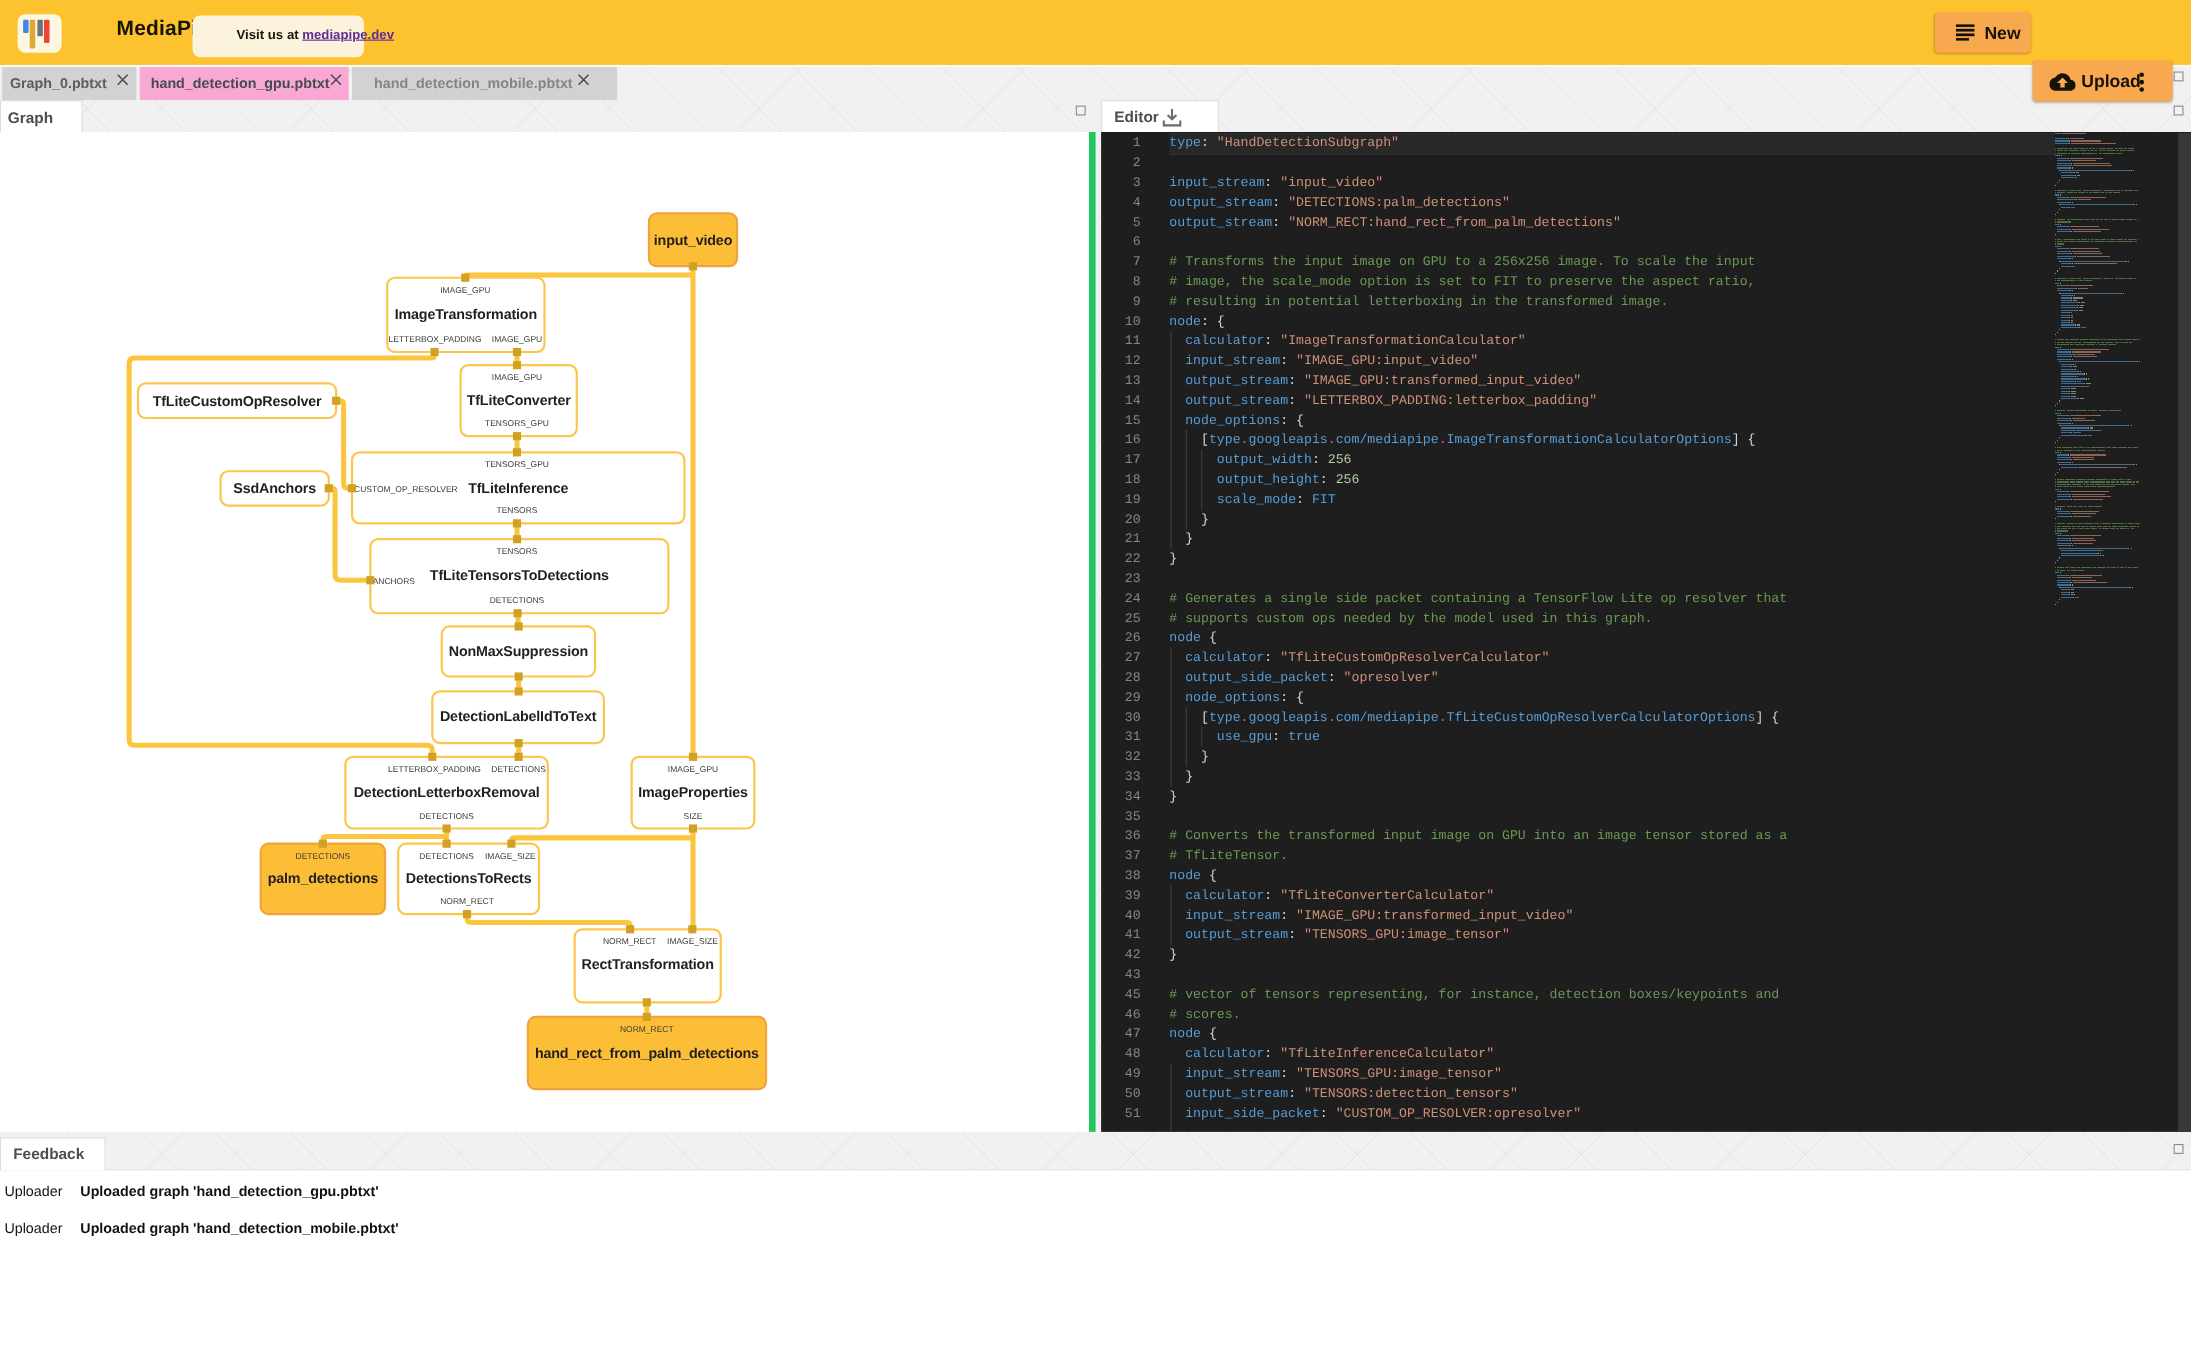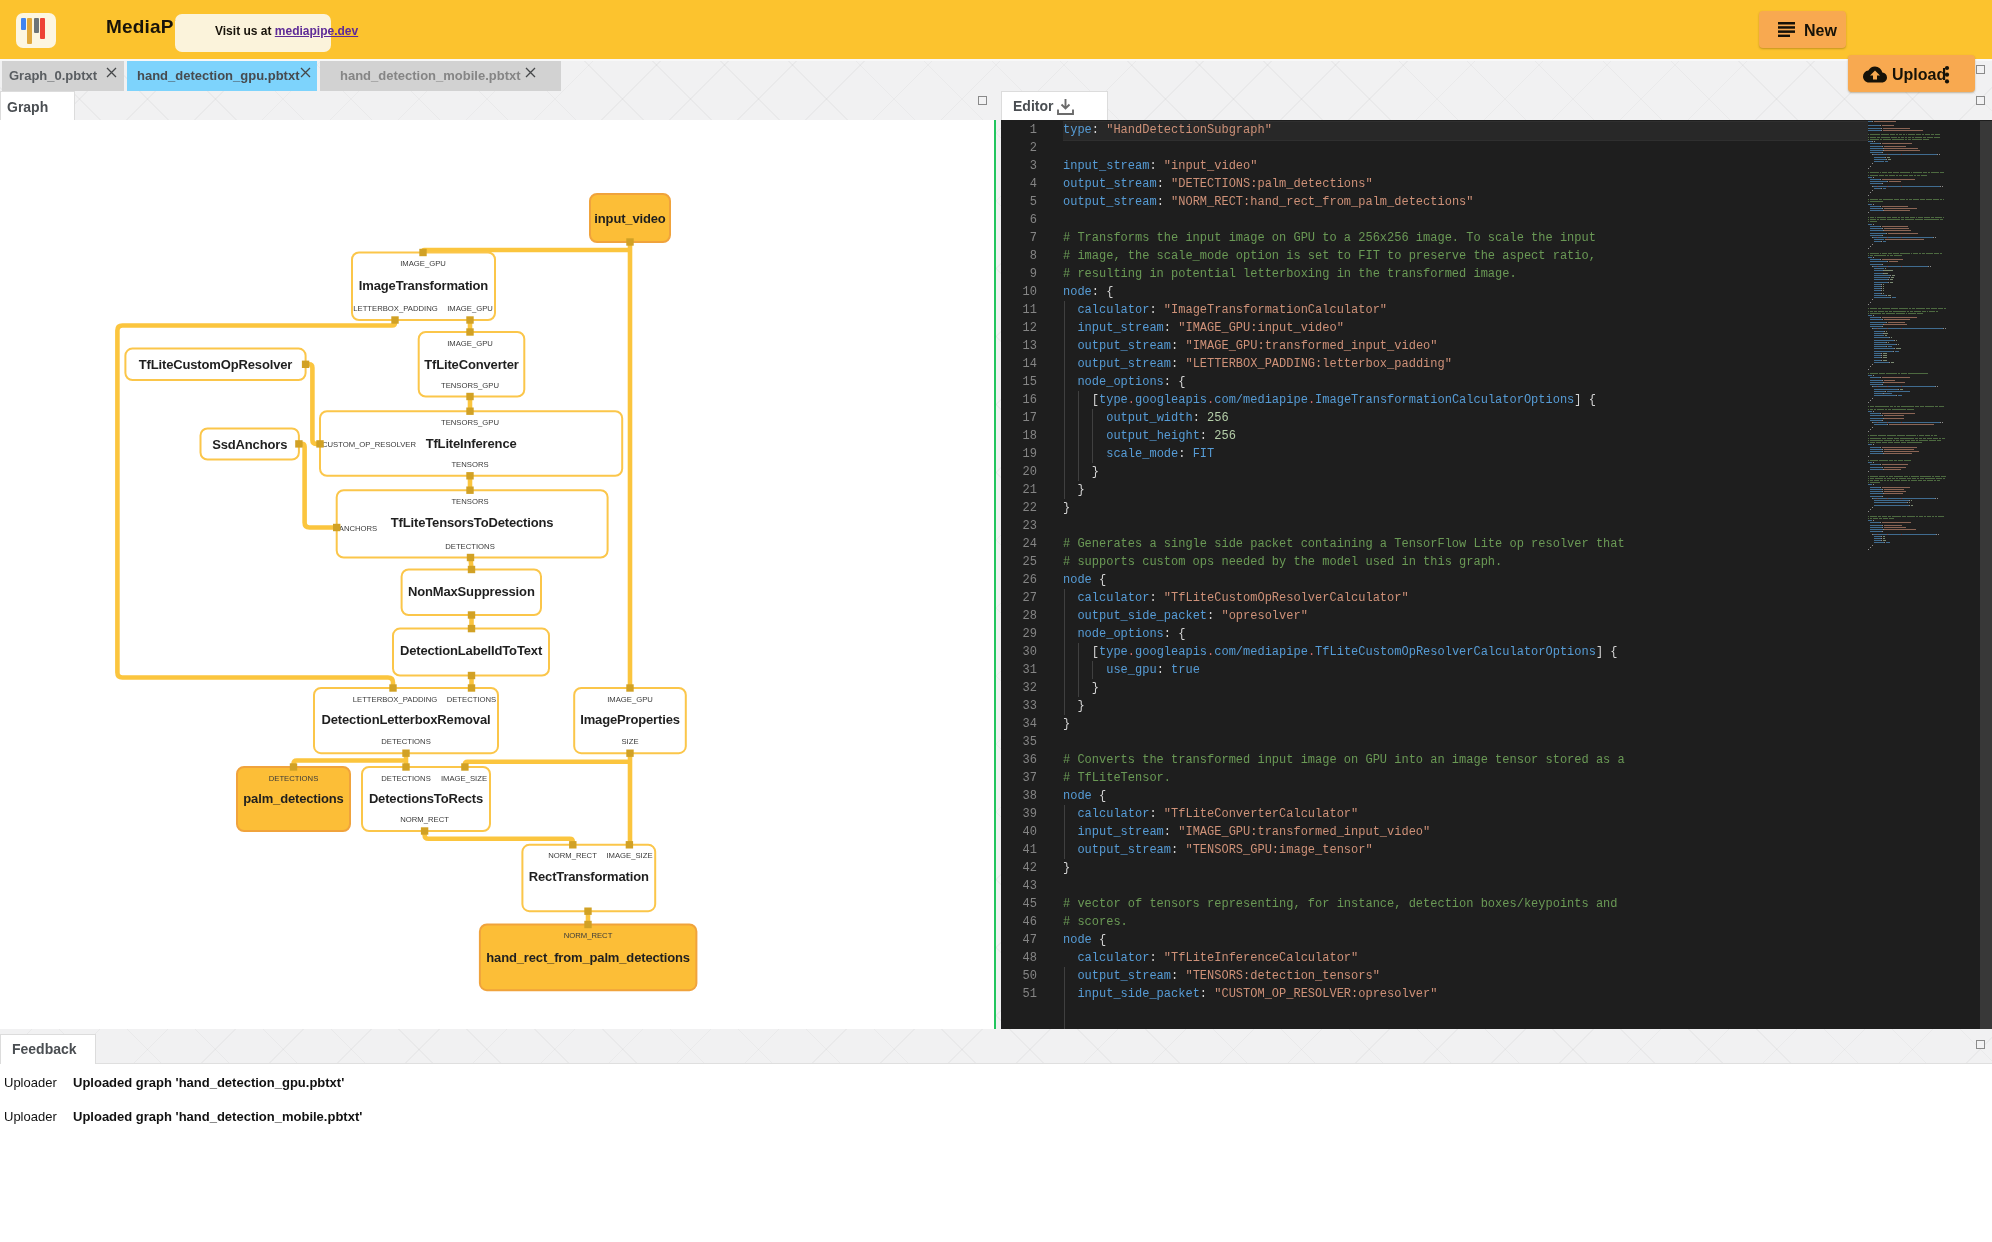--- a/index.html
+++ b/index.html
@@ -17,25 +17,25 @@
 #logo { left:16px; top:13px; width:34px; height:35px; background:#FDF6E0; border-radius:7px; }
 #logo div { position:absolute; top:5px; width:5.2px; border-radius:1px; }
 #brand { left:66px; top:16px; font-size:19px; font-weight:bold; color:#18130A; letter-spacing:0.2px; }
 #pill { left:175px; top:14px; width:156px; height:38px; background:#FBF3DB; border-radius:7px;
         font-size:12px; font-weight:bold; color:#18130A; line-height:34px; text-align:left; white-space:nowrap; }
 #pill a { color:#5E2B97; }
 .hbtn { top:11px; height:37px; background:#F8A950; border-radius:4px; box-shadow:0 1px 2px rgba(90,60,0,0.35);
         color:#161208; font-weight:bold; font-size:16px; }
 
 .ftab { position:absolute; top:61px; height:30px; background:#D2D2D2; color:#595D61; font-size:13px; font-weight:bold; line-height:30px; }
-.ftab.active { background:#7dd3fc; color:#474B4F;padding-left:15px; }
+.ftab.active { background:#f9a8d4; color:#474B4F;padding-left:15px; }
 .ptab { position:absolute; background:#FFFFFF; font-size:14px; font-weight:bold; color:#4A4E52; border:1px solid #DCDCDC; border-bottom:none; }
 .sq { position:absolute; width:9px; height:9px; border:1.6px solid #8A8A8A; background:#F2F2F3; }
 
-#graphpanel { left:0; top:120px; width:996px; height:909px; background:#FFFFFF; border-right:2px solid #22c55e; }
+#graphpanel { left:0; top:120px; width:996px; height:909px; background:#FFFFFF; border-right:6px solid #22c55e; }
 #editor { left:1001px; top:120px; width:991px; height:909px; background:#1E1E1E; overflow:hidden; }
 #editor .code { position:absolute; left:0; top:1px; font-family:"Liberation Mono", monospace; font-size:12px; }
 .cl { height:18px; line-height:18px; white-space:pre; position:relative; width:980px; }
 .cl.cur::before { content:''; position:absolute; left:62px; width:805px; top:0; height:18px;
                   background:#282828; border-top:1px solid #2F2F2F; border-bottom:1px solid #2F2F2F; }
 .ln { display:inline-block; width:36px; text-align:right; color:#858585; position:relative; }
 .ct { margin-left:26px; color:#D4D4D4; position:relative; }
 .c { color:#6A9955; } .k { color:#569CD6; } .s { color:#CE9178; } .n { color:#B5CEA8; } .w { color:#D4D4D4; } .r { color:#D16969; }
 .ig { position:absolute; width:1px; background:#404040; }
 
@@ -194,20 +194,21 @@
 <div class="cl"><span class="ln">38</span><span class="ct"><span class="k">node</span> <span class="w">{</span></span></div>
 <div class="cl"><span class="ln">39</span><span class="ct">  <span class="k">calculator</span><span class="w">:</span> <span class="s">"TfLiteConverterCalculator"</span></span></div>
 <div class="cl"><span class="ln">40</span><span class="ct">  <span class="k">input_stream</span><span class="w">:</span> <span class="s">"IMAGE_GPU:transformed_input_video"</span></span></div>
 <div class="cl"><span class="ln">41</span><span class="ct">  <span class="k">output_stream</span><span class="w">:</span> <span class="s">"TENSORS_GPU:image_tensor"</span></span></div>
 <div class="cl"><span class="ln">42</span><span class="ct"><span class="w">}</span></span></div>
 <div class="cl"><span class="ln">43</span><span class="ct"></span></div>
 <div class="cl"><span class="ln">45</span><span class="ct"><span class="c"># vector of tensors representing, for instance, detection boxes/keypoints and</span></span></div>
 <div class="cl"><span class="ln">46</span><span class="ct"><span class="c"># scores.</span></span></div>
 <div class="cl"><span class="ln">47</span><span class="ct"><span class="k">node</span> <span class="w">{</span></span></div>
 <div class="cl"><span class="ln">48</span><span class="ct">  <span class="k">calculator</span><span class="w">:</span> <span class="s">"TfLiteInferenceCalculator"</span></span></div>
+<div class="cl"><span class="ln">49</span><span class="ct">  <span class="k">input_stream</span><span class="w">:</span> <span class="s">"TENSORS_GPU:image_tensor"</span></span></div>
 <div class="cl"><span class="ln">50</span><span class="ct">  <span class="k">output_stream</span><span class="w">:</span> <span class="s">"TENSORS:detection_tensors"</span></span></div>
 <div class="cl"><span class="ln">51</span><span class="ct">  <span class="k">input_side_packet</span><span class="w">:</span> <span class="s">"CUSTOM_OP_RESOLVER:opresolver"</span></span></div>
   </div>
   <div style="position:absolute;left:0;top:0;width:991px;height:909px;pointer-events:none">
       <div class="ig" style="left:62.5px;top:181px;height:198px"></div>
       <div class="ig" style="left:76.9px;top:271px;height:90px"></div>
       <div class="ig" style="left:91.3px;top:289px;height:54px"></div>
       <div class="ig" style="left:62.5px;top:469px;height:126px"></div>
       <div class="ig" style="left:76.9px;top:523px;height:54px"></div>
       <div class="ig" style="left:91.3px;top:541px;height:18px"></div>

